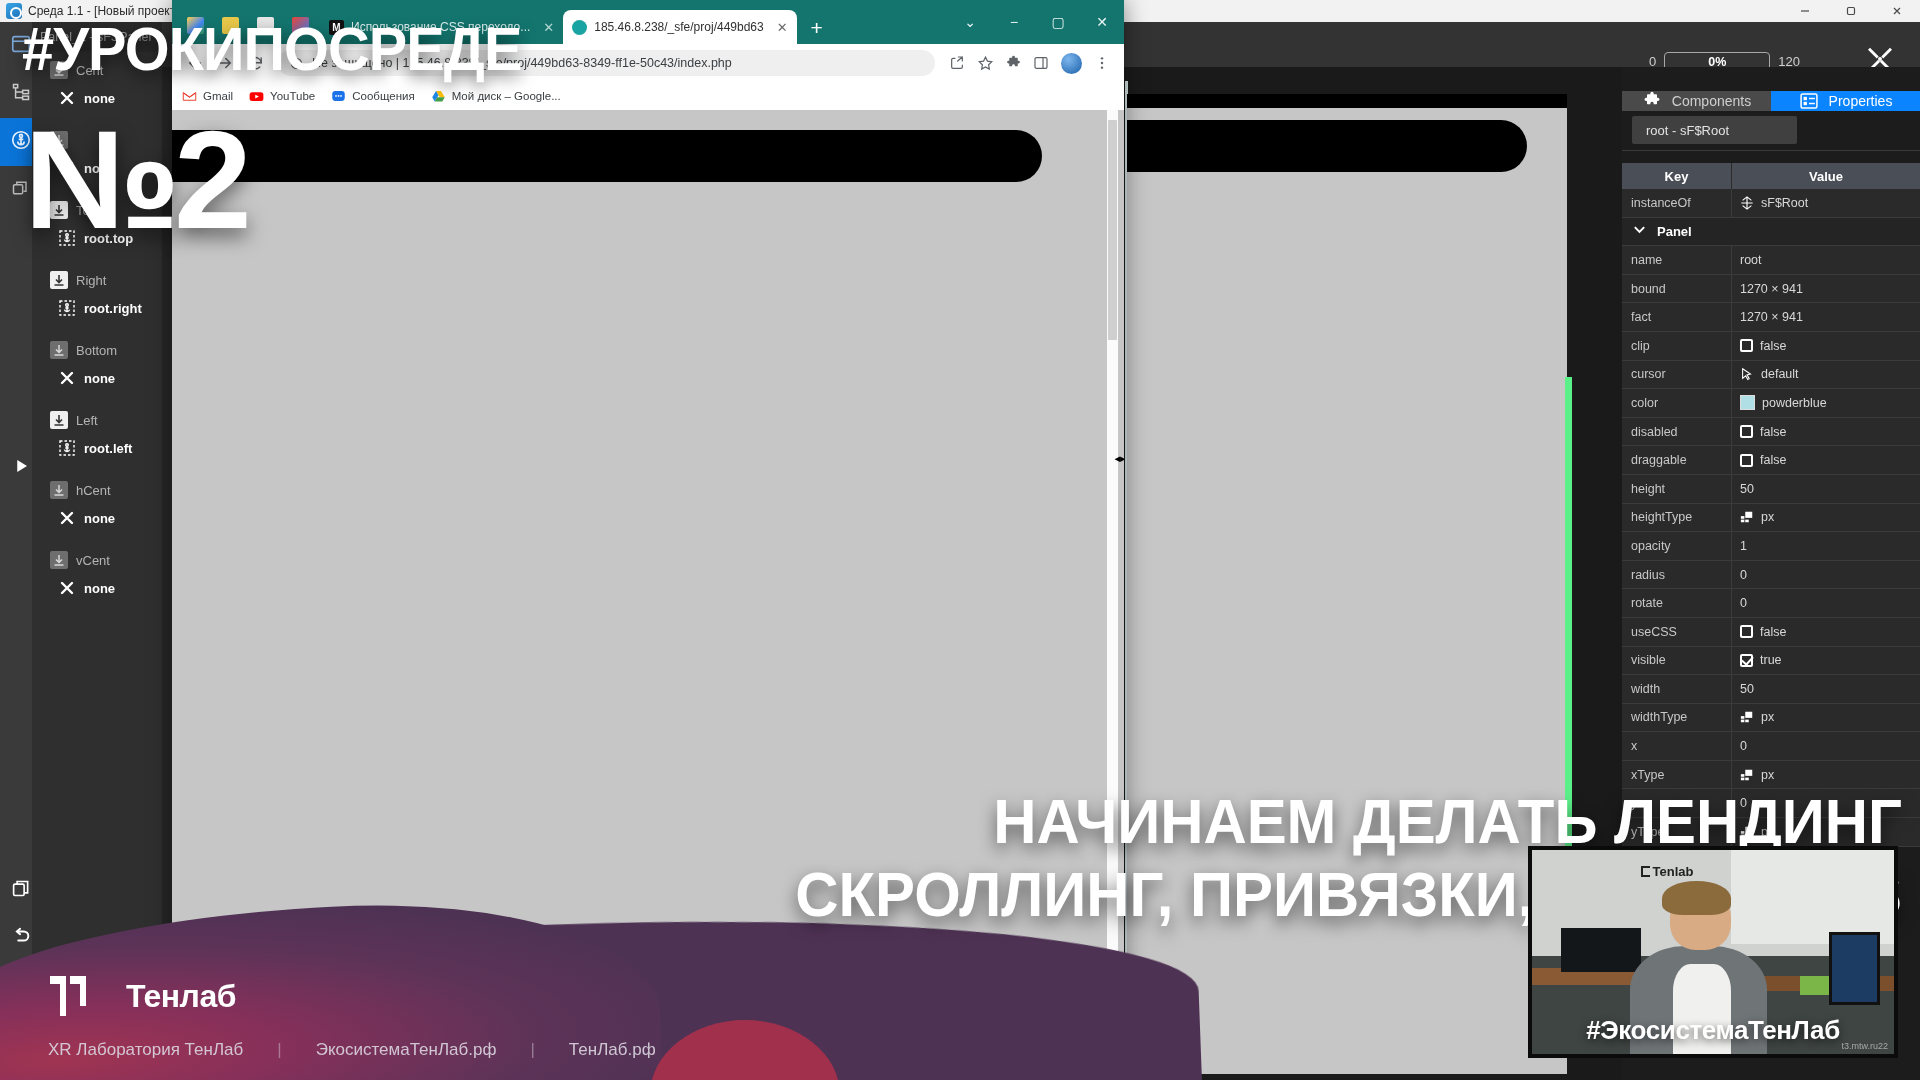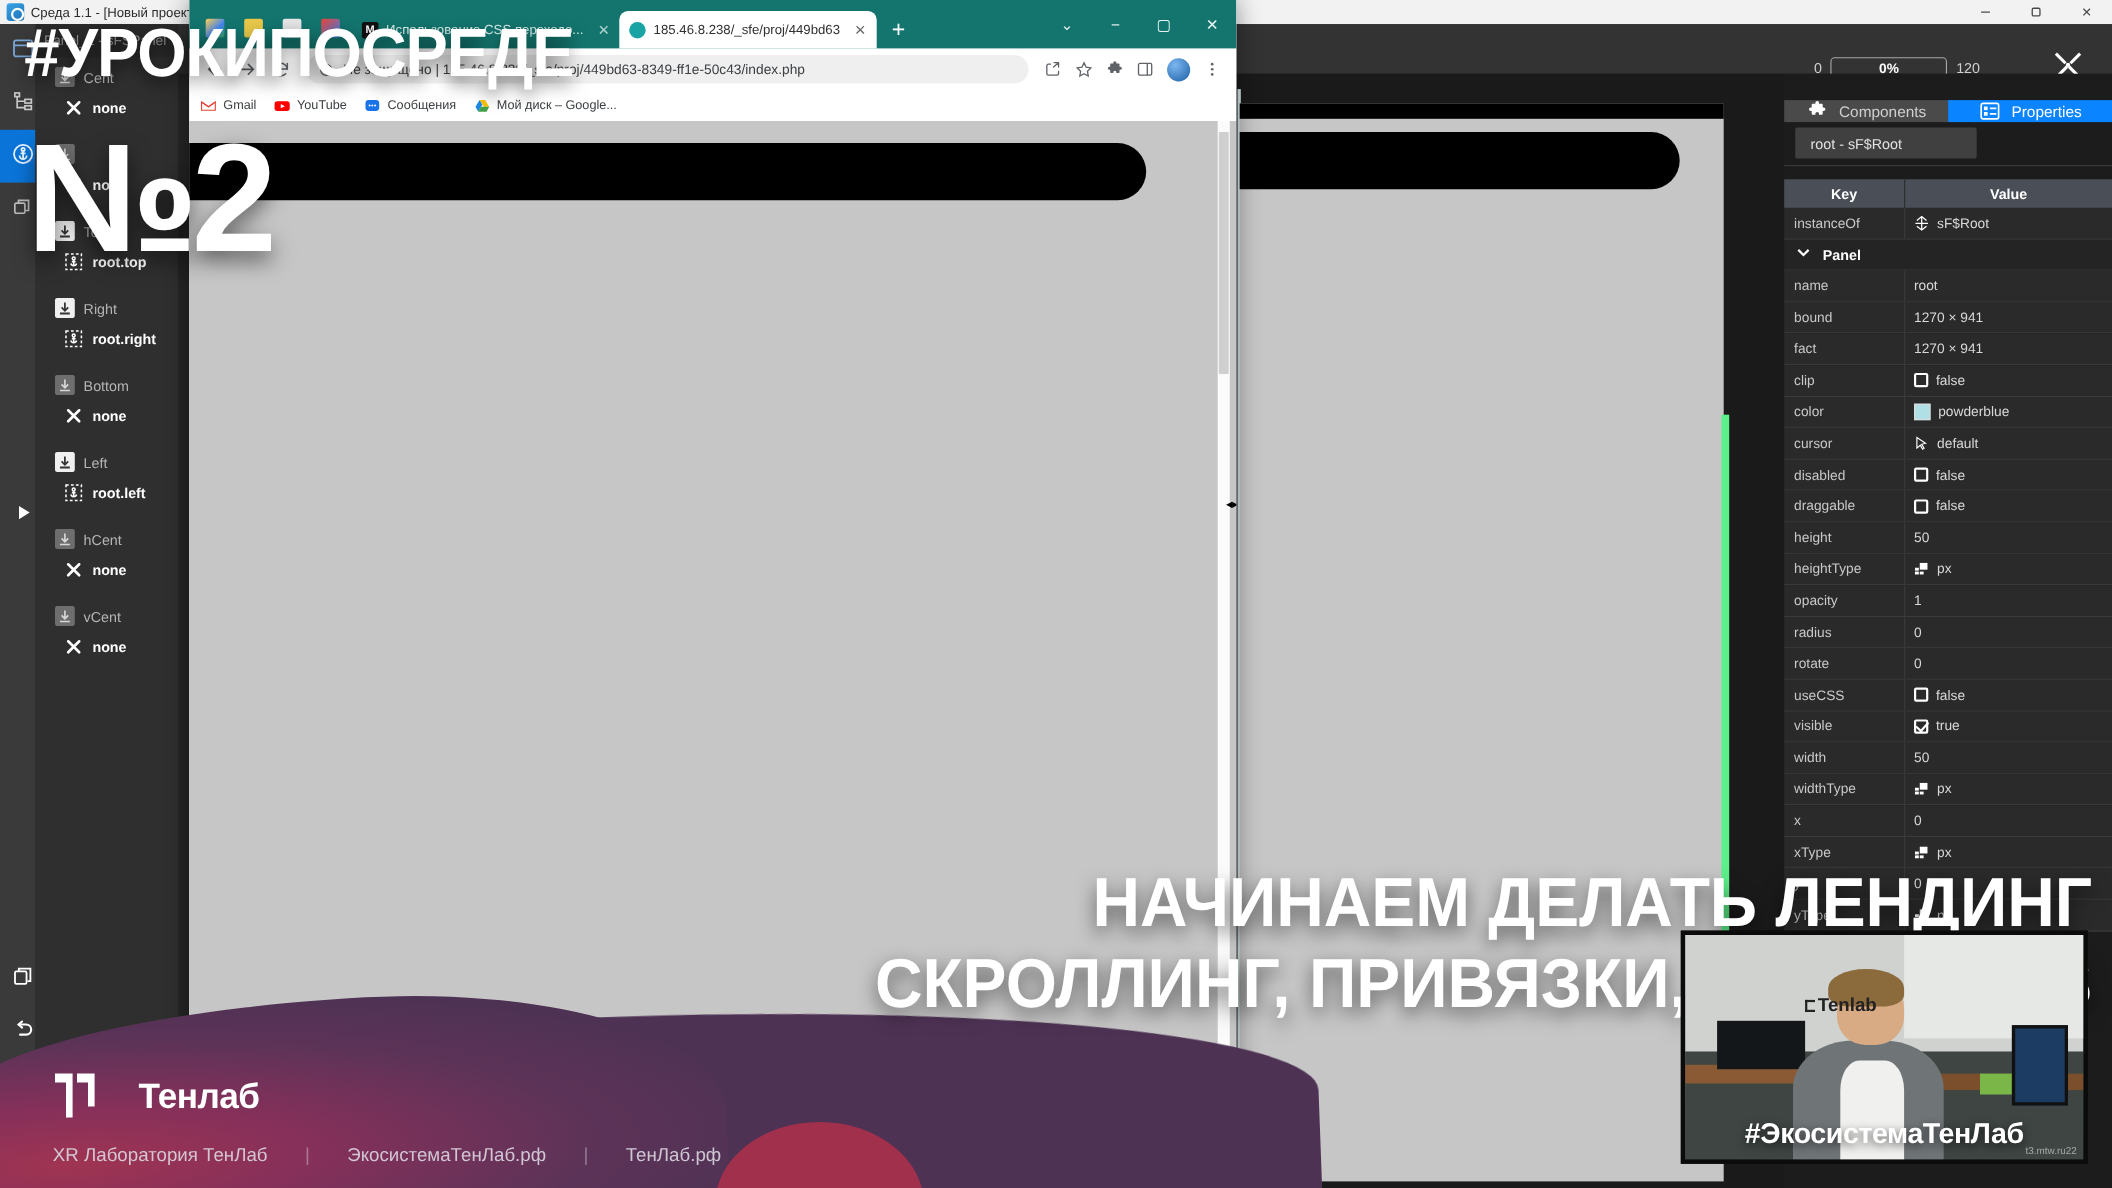--- a/index.html
+++ b/index.html
@@ -282,21 +282,21 @@
   .pip-floor { position:absolute; left:0; top:52%; width:100%; height:48%; background:#3e4542; }
   .pip-desk { position:absolute; left:0; top:58%; width:58%; height:8%; background:#8a5a35; }
   .pip-desk2 { position:absolute; left:56%; top:62%; width:44%; height:7%; background:#7b4e2c; }
   .pip-monitor { position:absolute; right:4%; top:40%; width:14%; height:36%; background:#1d3c63; border:3px solid #111; }
   .pip-monitor2 { position:absolute; left:8%; top:38%; width:22%; height:22%; background:#14171a; }
   .pip-green { position:absolute; right:10%; top:62%; width:16%; height:9%; background:#7ab648; }
   .pip-person-head { position:absolute; left:38%; top:19%; width:17%; height:30%; background:#d8ab84; border-radius:46% 46% 42% 42%; }
   .pip-person-hair { position:absolute; left:36%; top:15%; width:19%; height:17%; background:#8b6a3c; border-radius:50% 50% 30% 30%; }
   .pip-person-body { position:absolute; left:27%; top:47%; width:38%; height:53%; background:#6f7477; border-radius:40% 40% 0 0; }
   .pip-person-shirt { position:absolute; left:39%; top:56%; width:16%; height:44%; background:#f0f0ee; border-radius:30% 30% 0 0; }
-  .pip-logo { position:absolute; left:30%; top:7%; font-size:17px; color:#222; font-weight:600;margin-top:40px; }
+  .pip-logo { position:absolute; left:30%; top:7%; font-size:13px; color:#222; font-weight:600; }
   .pip-logo .lmk { display:inline-block; width:9px; height:11px; border:2px solid #222; border-right:none; margin-right:3px; vertical-align:-1px;}
   .pip-tag {
     position:absolute; left:0; right:0; bottom:8px; text-align:center;
     color:#ffffff; font-size:26px; font-weight:900; letter-spacing:-.4px;
     text-shadow: 0 3px 9px rgba(0,0,0,.6);
   }
   .pip-wm { position:absolute; right:6px; bottom:3px; font-size:9px; color:#c9c9c9; opacity:.75; }
 </style>
 </head>
 <body>
@@ -646,36 +646,36 @@
 
         <div class="pr-row">
           <div class="k">clip</div>
           <div class="v">
             <span class="chk"></span>
             <span>false</span>
           </div>
         </div>
 
         <div class="pr-row">
-          <div class="k">color</div>
-          <div class="v">
-            <span class="swatch"></span>
-            <span>powderblue</span>
-          </div>
-        </div>
-
-        <div class="pr-row">
           <div class="k">cursor</div>
           <div class="v">
             <span class="mini-ic">
               <svg width="14" height="14" viewBox="0 0 16 16" fill="none" stroke="#ffffff" stroke-width="1.2">
                   <path d="M3 2l9 6-4 1 2.5 4.3-1.6.9L6.5 10 3 13z"></path>
                 </svg>
             </span>
             <span>default</span>
+          </div>
+        </div>
+
+        <div class="pr-row">
+          <div class="k">color</div>
+          <div class="v">
+            <span class="swatch"></span>
+            <span>powderblue</span>
           </div>
         </div>
 
         <div class="pr-row">
           <div class="k">disabled</div>
           <div class="v">
             <span class="chk"></span>
             <span>false</span>
           </div>
         </div>

